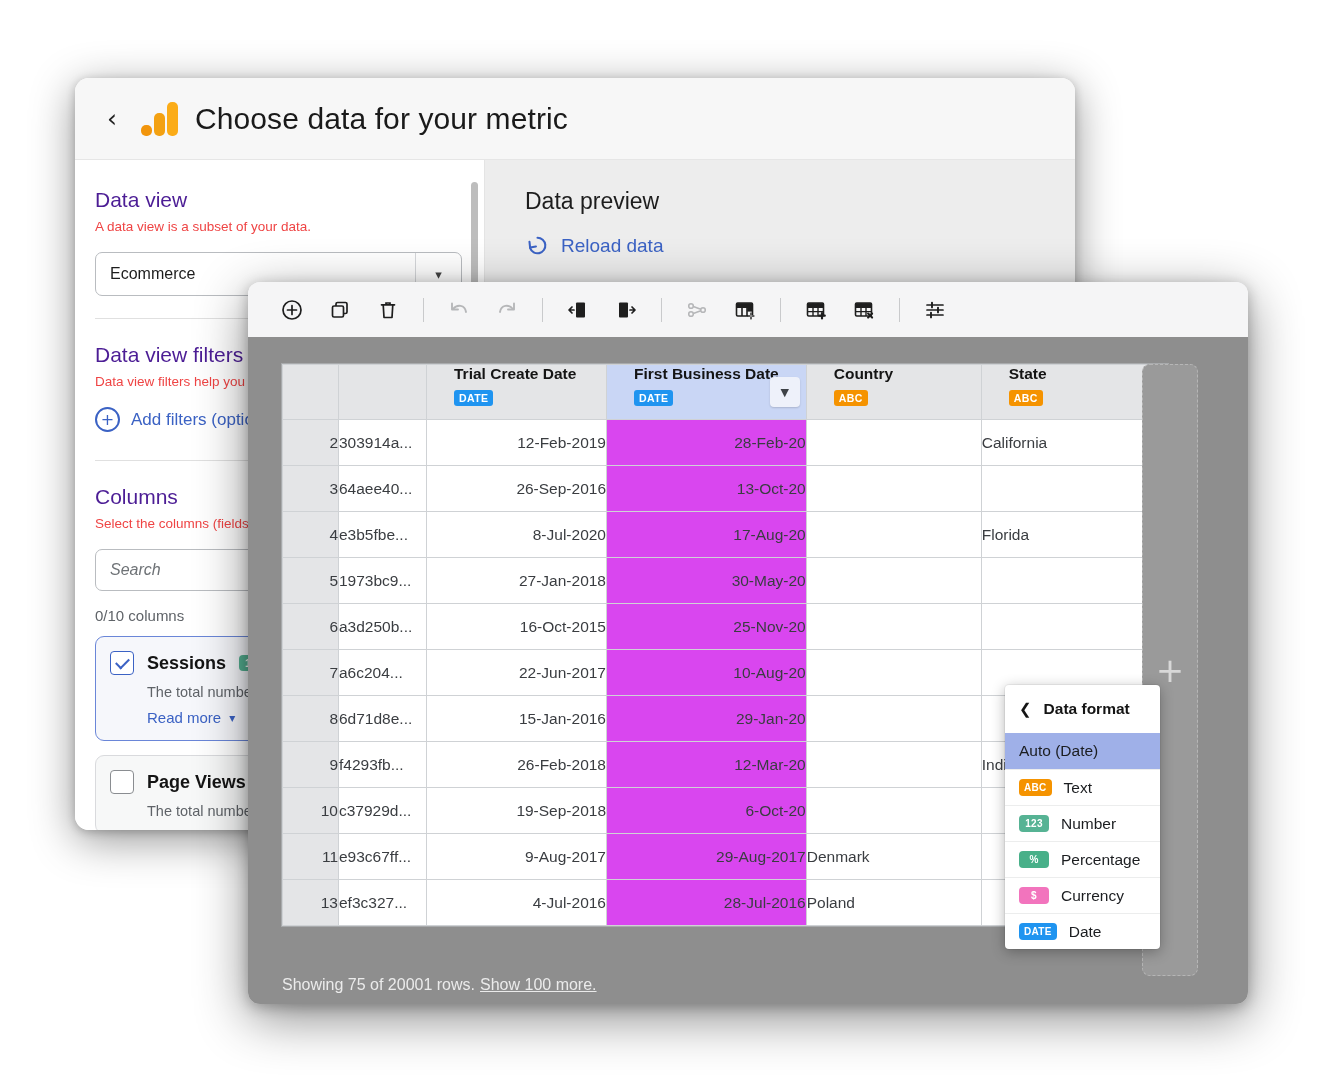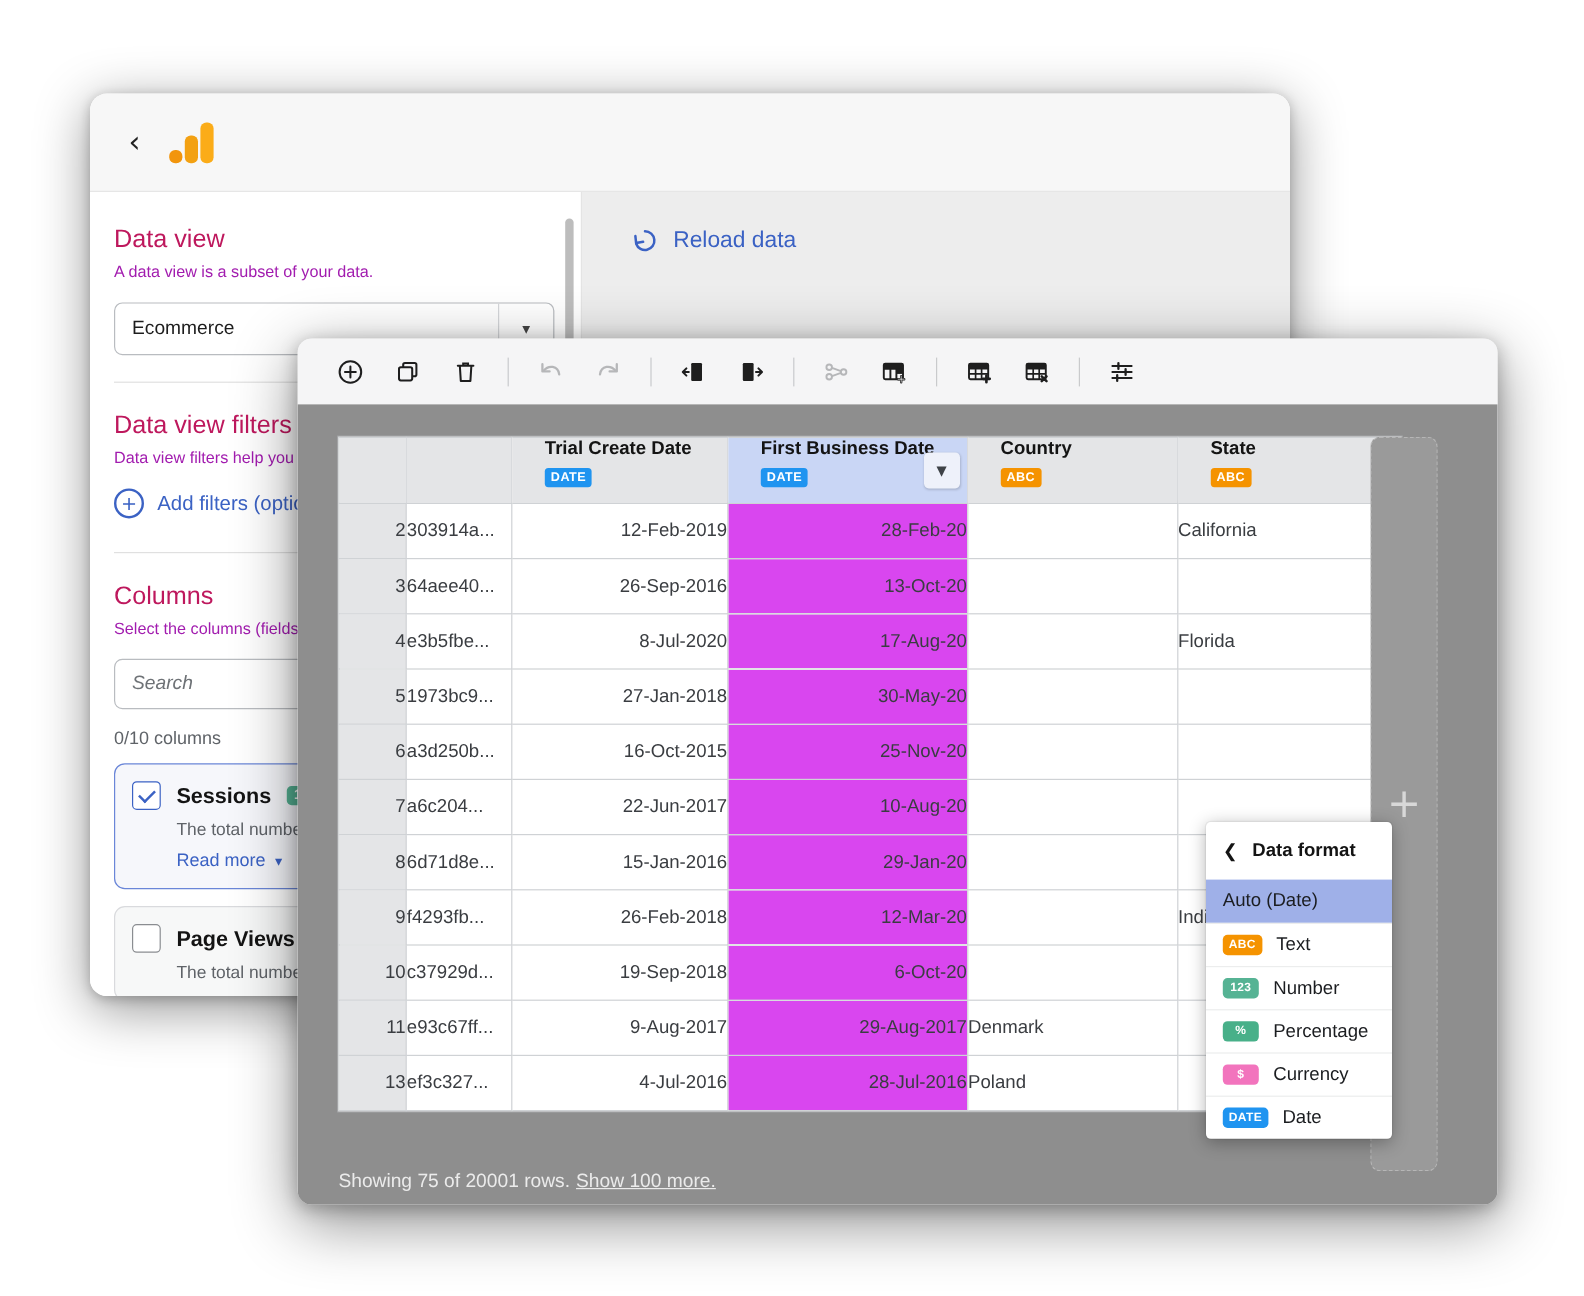--- a/index.html
+++ b/index.html
@@ -41,22 +41,22 @@
     font-size:30px; color:#1a1a1a; font-weight:400; letter-spacing:.1px;
   }
 
   #back-body{ display:flex; height:670px; }
   #left-panel{
     width:410px; padding:28px 0 0 20px; position:relative;
     border-right:1px solid #e4e4e4;
     background:#fff;
   }
   .lp-inner{ padding-right:22px; }
-  .lp-h{ font-size:21px; color:#be185d; margin:0 0 7px 0; font-weight:400;}
-  .lp-sub{ font-size:13.5px; color:#a21caf; margin:0 0 18px 0; }
+  .lp-h{ font-size:21px; color:#4c1d95; margin:0 0 7px 0; font-weight:400;}
+  .lp-sub{ font-size:13.5px; color:#ef4444; margin:0 0 18px 0; }
   .select-box{
     height:44px; border:1px solid #b9bcc0; border-radius:7px;
     display:flex; align-items:center; justify-content:space-between;
     padding:0 0 0 14px; font-size:16px; color:#1d1d1d; background:#fff;
     margin-bottom:22px;
   }
   .select-caret{
     width:46px; height:42px; display:flex; align-items:center; justify-content:center;
     border-left:1px solid #d5d7da; color:#444; font-size:13px;
     font-family:"DejaVu Sans", sans-serif;
@@ -223,20 +223,21 @@
 
 <div id="back-window">
 
   <div id="back-header">
     <span class="back-chevron">‹</span>
     <span class="ga-logo">
       <i class="ga-bar1"></i>
         <i class="ga-bar2"></i>
         <i class="ga-bar3"></i>
     </span>
+    <span id="page-title">Choose data for your metric</span>
   </div>
 
   <div id="back-body">
 
     <div id="left-panel">
       <div class="lp-inner">
         <h2 class="lp-h">Data view</h2>
         <p class="lp-sub">A data view is a subset of your data.</p>
 
         <div class="select-box">
@@ -284,20 +285,21 @@
             <span class="col-name">Page Views</span>
             <span class="badge-123">1</span>
           </div>
           <div class="col-desc">The total number</div>
         </div>
       </div>
       <div class="lp-scrollbar"></div>
     </div>
 
     <div id="right-panel">
+      <h2 class="rp-h">Data preview</h2>
       <div class="reload">
         <svg width="25" height="25" viewBox="0 0 24 24">
           <path d="M12 4.5a7.5 7.5 0 1 1-7.07 10" fill="none" stroke="#3b62c4" stroke-width="2" stroke-linecap="round"></path>
           <path d="M4.3 8.4 L4.9 14 L10.5 13" fill="none" stroke="#3b62c4" stroke-width="2" stroke-linecap="round" stroke-linejoin="round"></path>
         </svg>
         <span>Reload data</span>
       </div>
     </div>
 
   </div>

